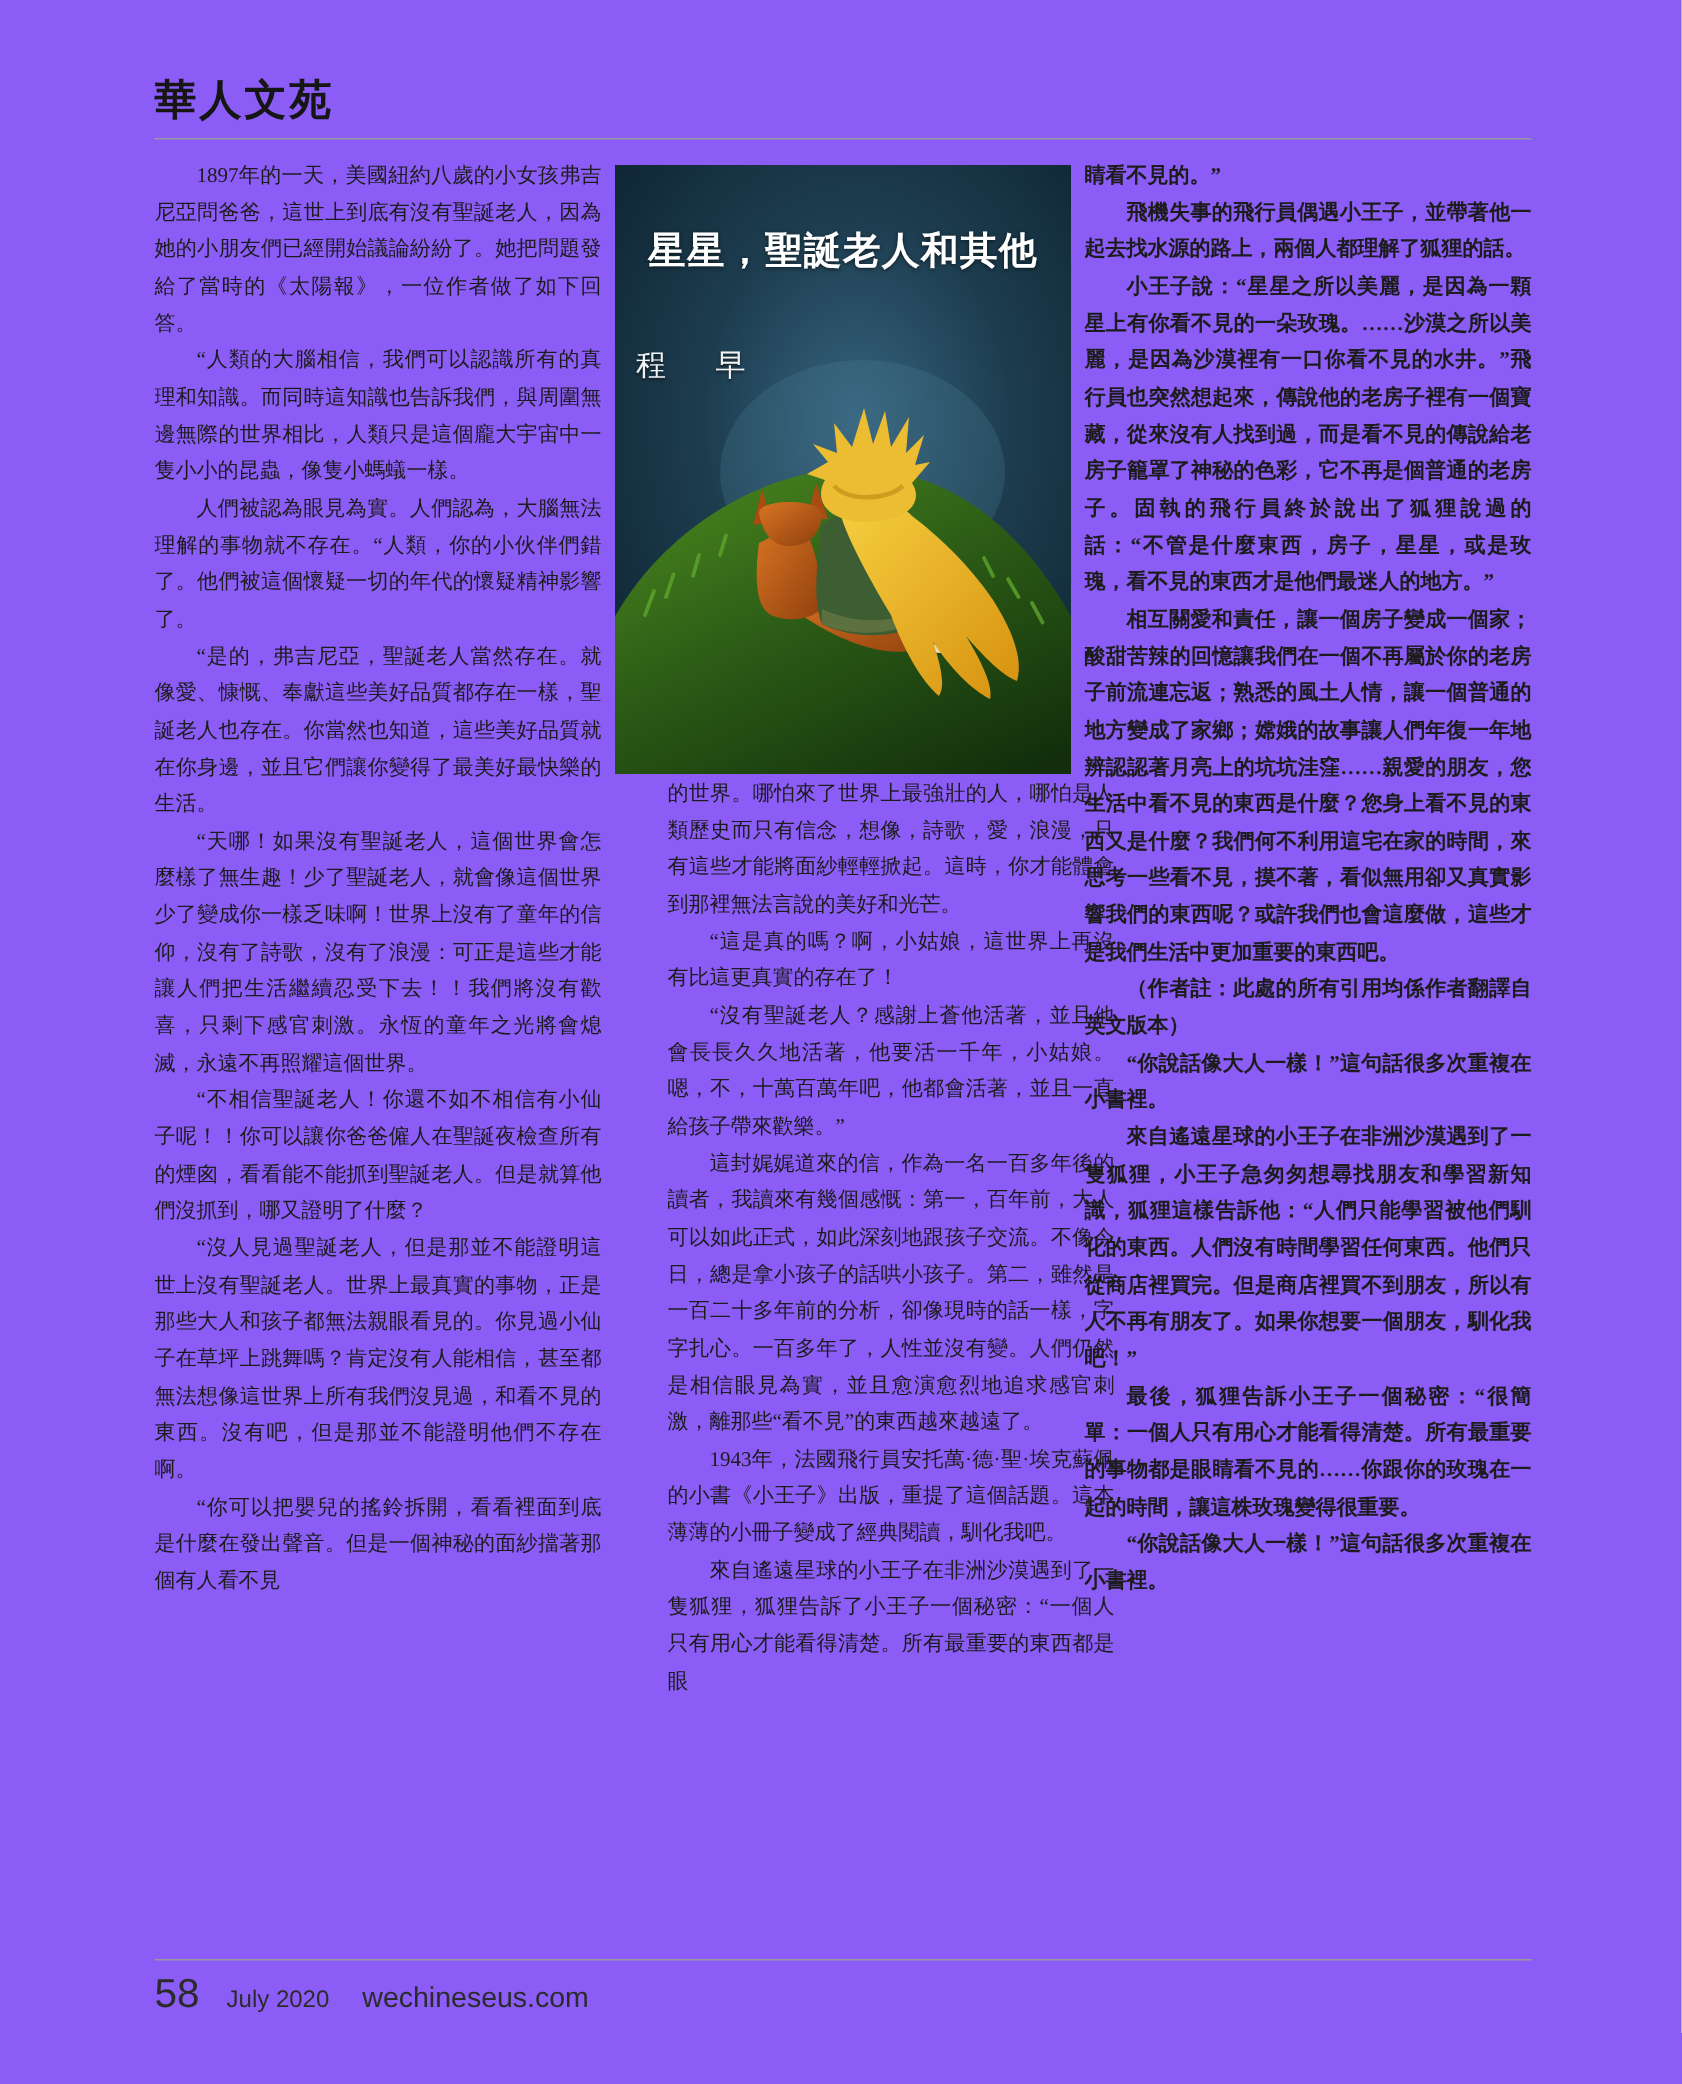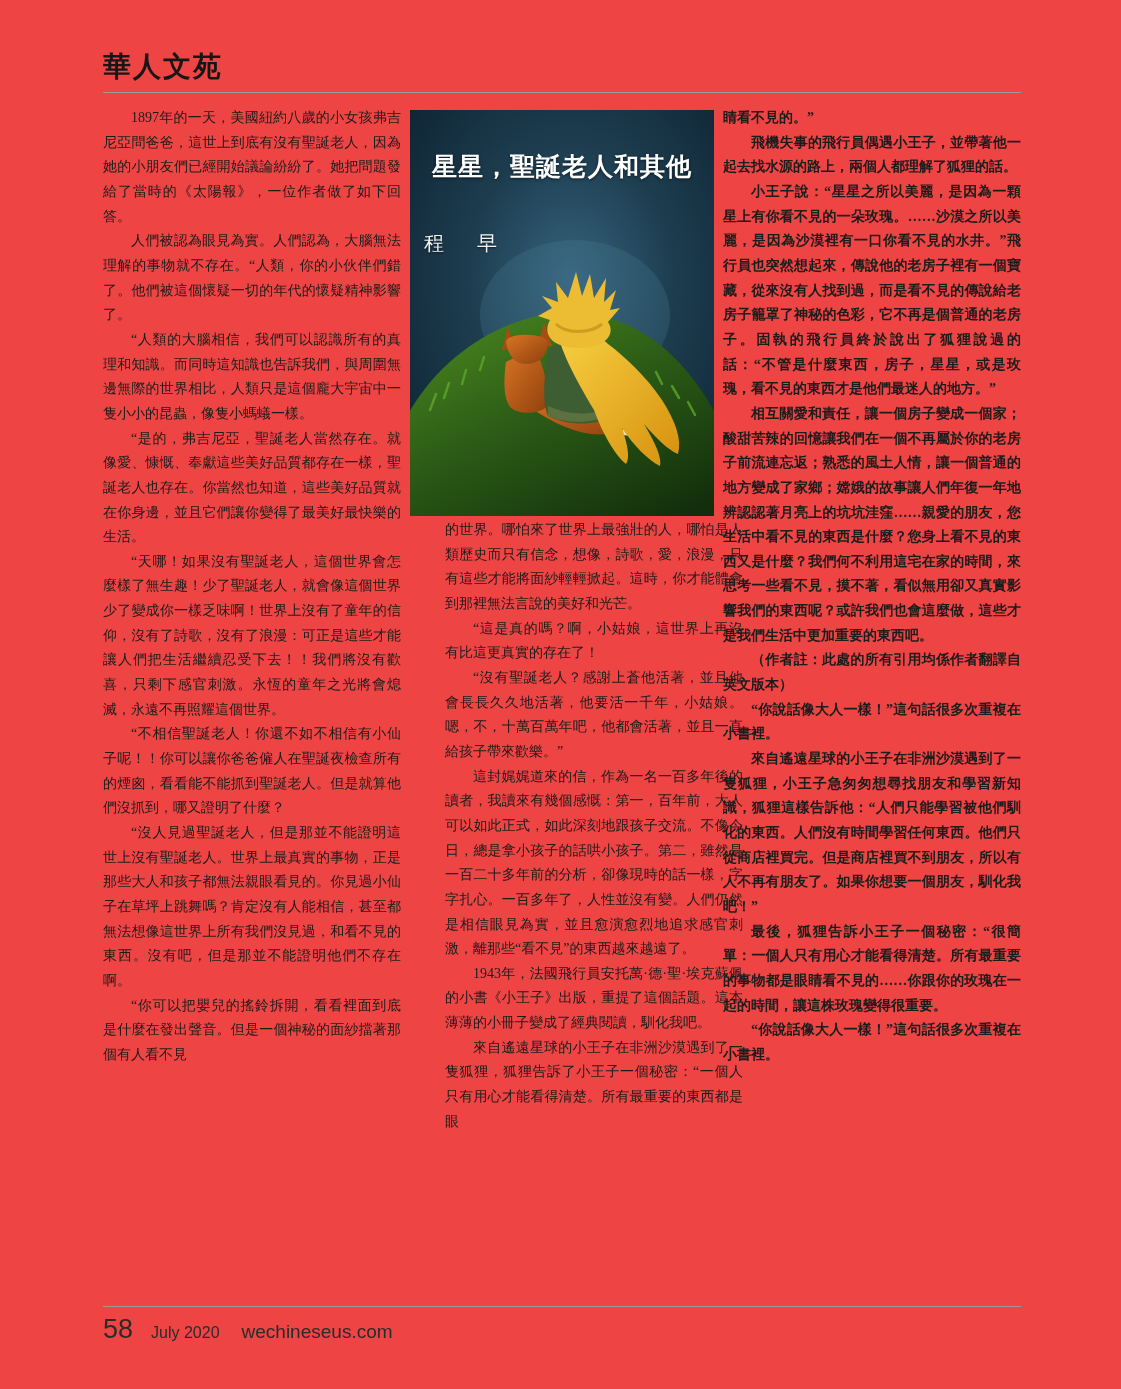--- a/index.html
+++ b/index.html
@@ -1,19 +1,19 @@
 <!DOCTYPE html>
 <html><head>
 <meta charset="utf-8">
 <style>
   html,body{margin:0;padding:0;background:#e9e9e9;}
   .page{
     position:relative;
     width:1121px;height:1389px;
-    background:#ef4444;
+    background:#8b5cf6;
     font-family:"Liberation Serif","DejaVu Serif",serif;
     color:#1c1c1c;
     overflow:hidden;
     margin:0 auto;
   }
   .section-title{
     position:absolute;left:103px;top:48px;
     font-family:"Liberation Sans","DejaVu Sans",sans-serif;
     font-size:28px;font-weight:bold;color:#161616;
     letter-spacing:2px;
@@ -69,22 +69,22 @@
 </head>
 <body>
 
 <div class="page">
 
   <div class="section-title">華人文苑</div>
   <div class="header-rule"></div>
 
   <div class="col" id="col1">
     <p class="indent">1897年的一天，美國紐約八歲的小女孩弗吉尼亞問爸爸，這世上到底有沒有聖誕老人，因為她的小朋友們已經開始議論紛紛了。她把問題發給了當時的《太陽報》，一位作者做了如下回答。</p>
+    <p class="indent">“人類的大腦相信，我們可以認識所有的真理和知識。而同時這知識也告訴我們，與周圍無邊無際的世界相比，人類只是這個龐大宇宙中一隻小小的昆蟲，像隻小螞蟻一樣。</p>
     <p class="indent">人們被認為眼見為實。人們認為，大腦無法理解的事物就不存在。“人類，你的小伙伴們錯了。他們被這個懷疑一切的年代的懷疑精神影響了。</p>
-    <p class="indent">“人類的大腦相信，我們可以認識所有的真理和知識。而同時這知識也告訴我們，與周圍無邊無際的世界相比，人類只是這個龐大宇宙中一隻小小的昆蟲，像隻小螞蟻一樣。</p>
     <p class="indent">“是的，弗吉尼亞，聖誕老人當然存在。就像愛、慷慨、奉獻這些美好品質都存在一樣，聖誕老人也存在。你當然也知道，這些美好品質就在你身邊，並且它們讓你變得了最美好最快樂的生活。</p>
     <p class="indent">“天哪！如果沒有聖誕老人，這個世界會怎麼樣了無生趣！少了聖誕老人，就會像這個世界少了變成你一樣乏味啊！世界上沒有了童年的信仰，沒有了詩歌，沒有了浪漫：可正是這些才能讓人們把生活繼續忍受下去！！我們將沒有歡喜，只剩下感官刺激。永恆的童年之光將會熄滅，永遠不再照耀這個世界。</p>
     <p class="indent">“不相信聖誕老人！你還不如不相信有小仙子呢！！你可以讓你爸爸僱人在聖誕夜檢查所有的煙囪，看看能不能抓到聖誕老人。但是就算他們沒抓到，哪又證明了什麼？</p>
     <p class="indent">“沒人見過聖誕老人，但是那並不能證明這世上沒有聖誕老人。世界上最真實的事物，正是那些大人和孩子都無法親眼看見的。你見過小仙子在草坪上跳舞嗎？肯定沒有人能相信，甚至都無法想像這世界上所有我們沒見過，和看不見的東西。沒有吧，但是那並不能證明他們不存在啊。</p>
     <p class="indent">“你可以把嬰兒的搖鈴拆開，看看裡面到底是什麼在發出聲音。但是一個神秘的面紗擋著那個有人看不見</p>
   </div>
 
   <div class="cover">
     <svg width="304" height="406" viewBox="0 0 304 406">
       <defs>

